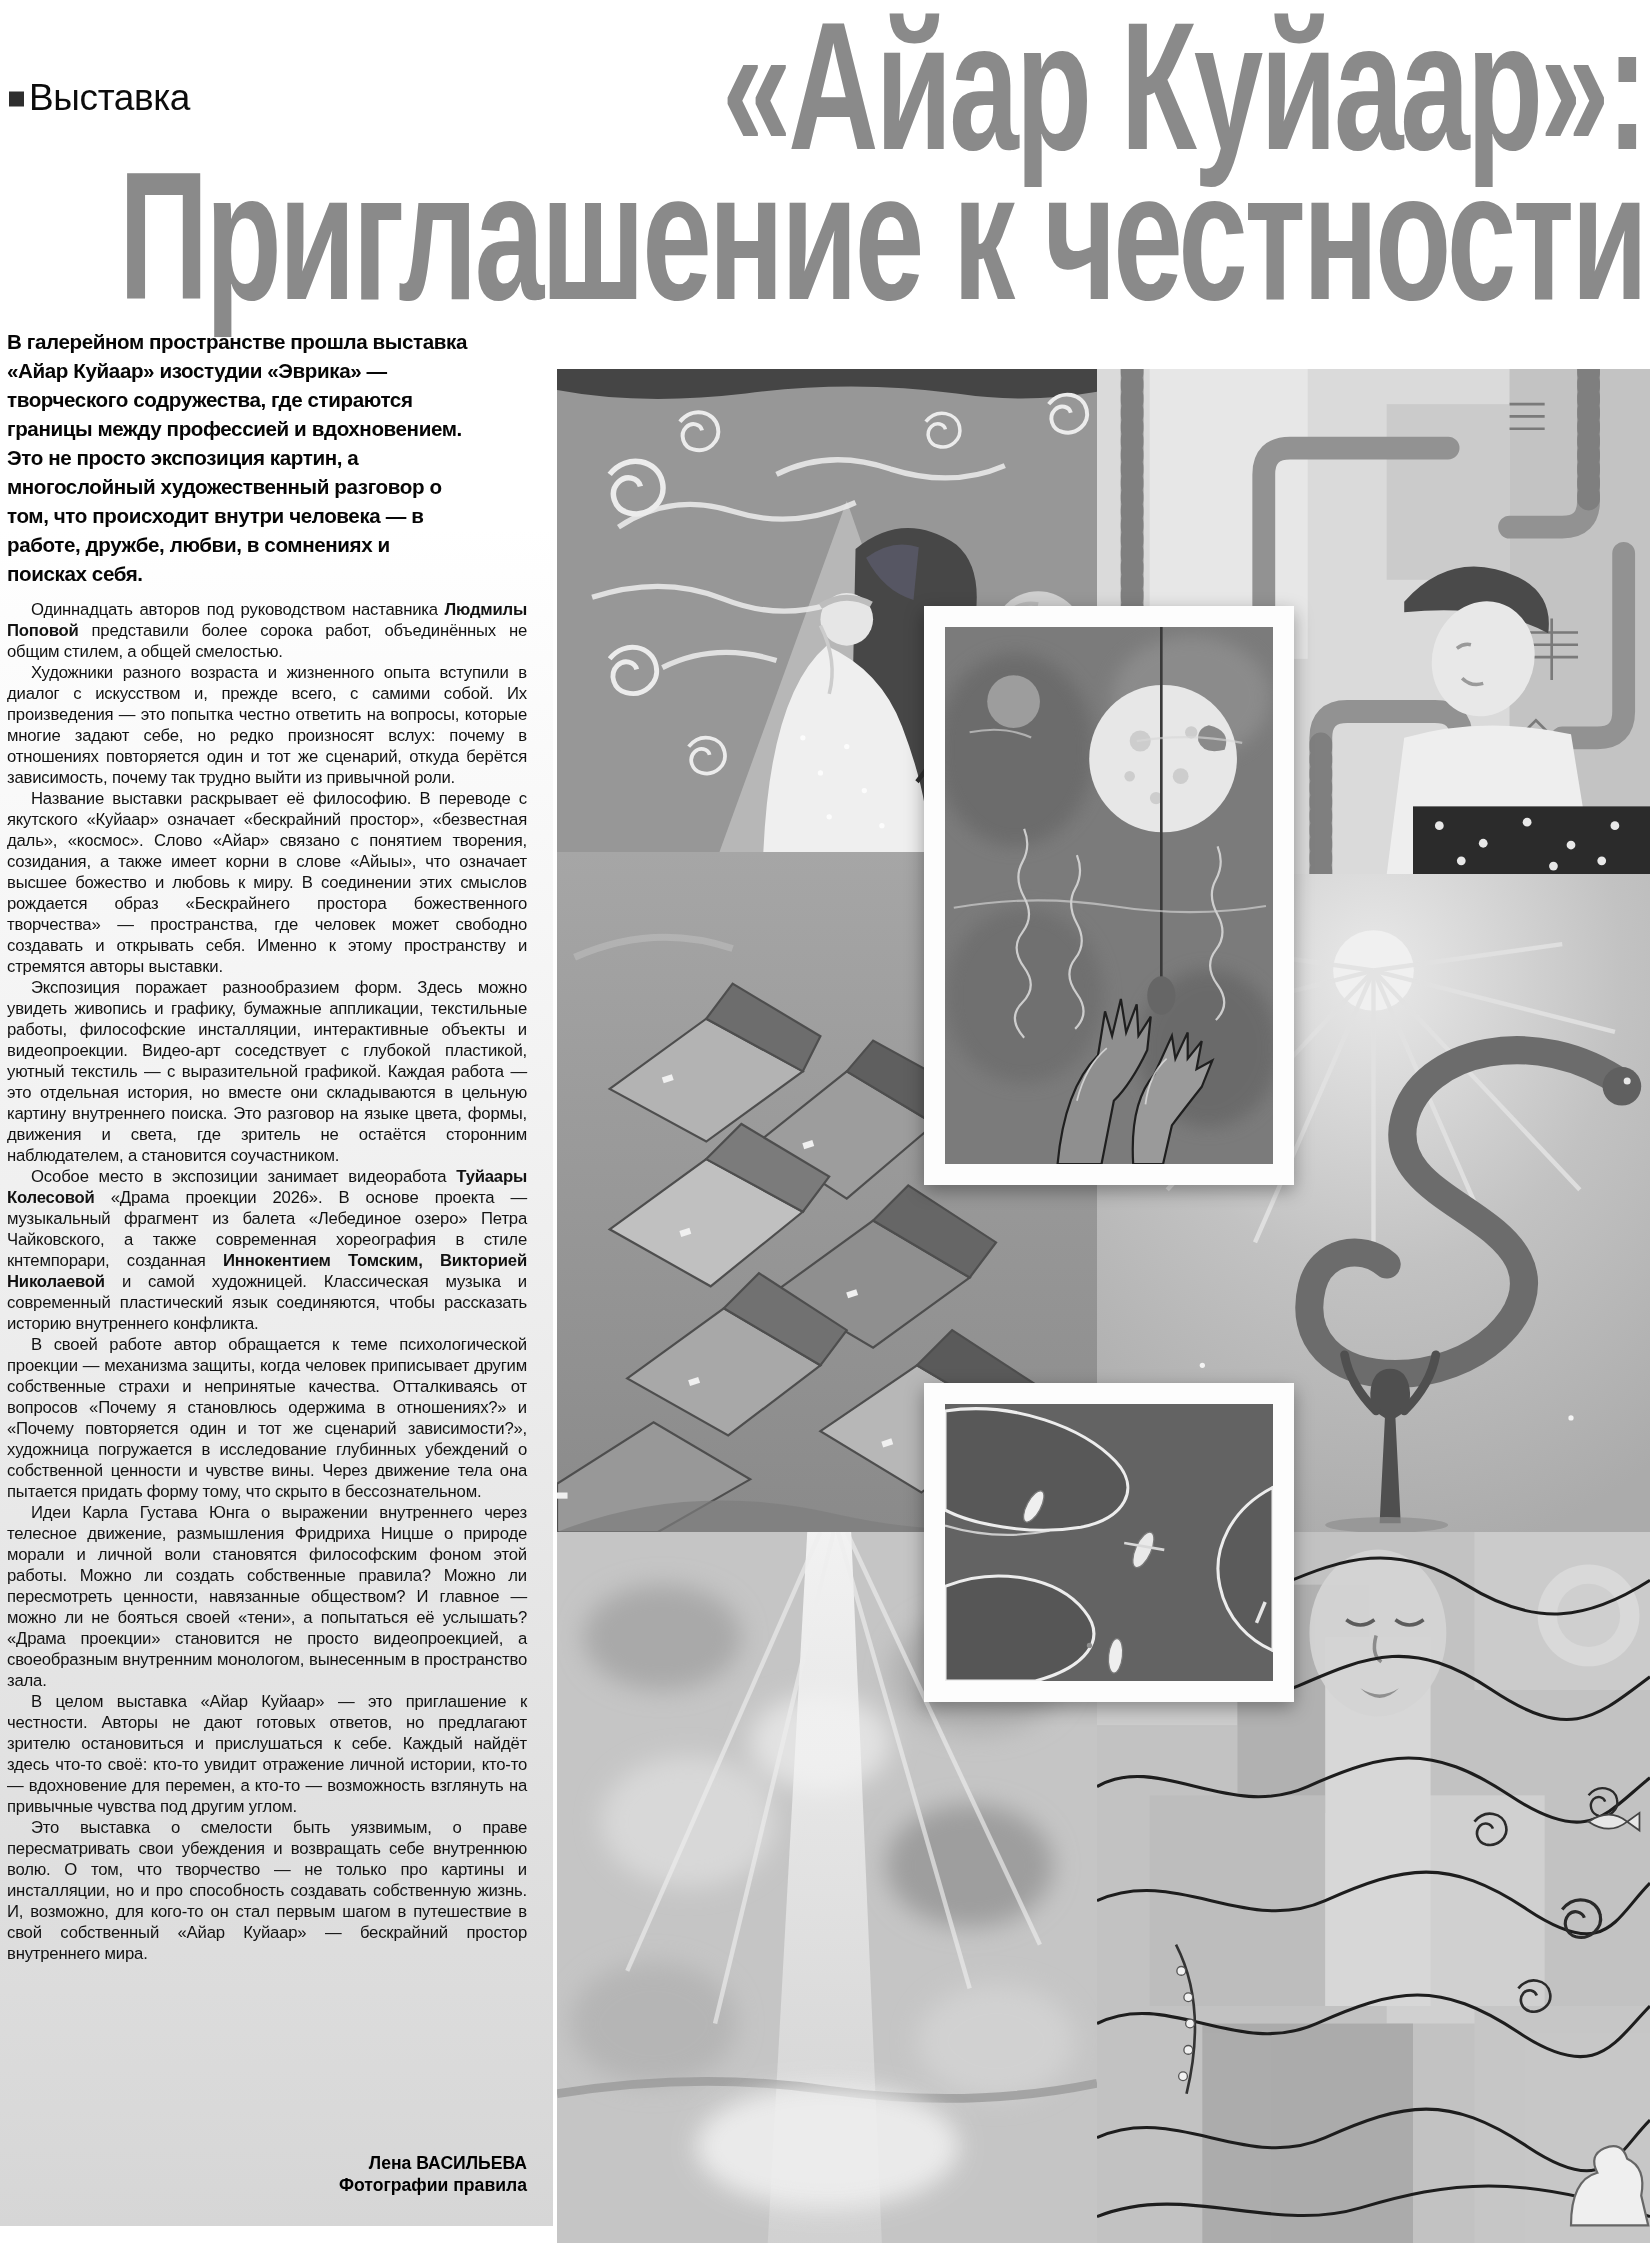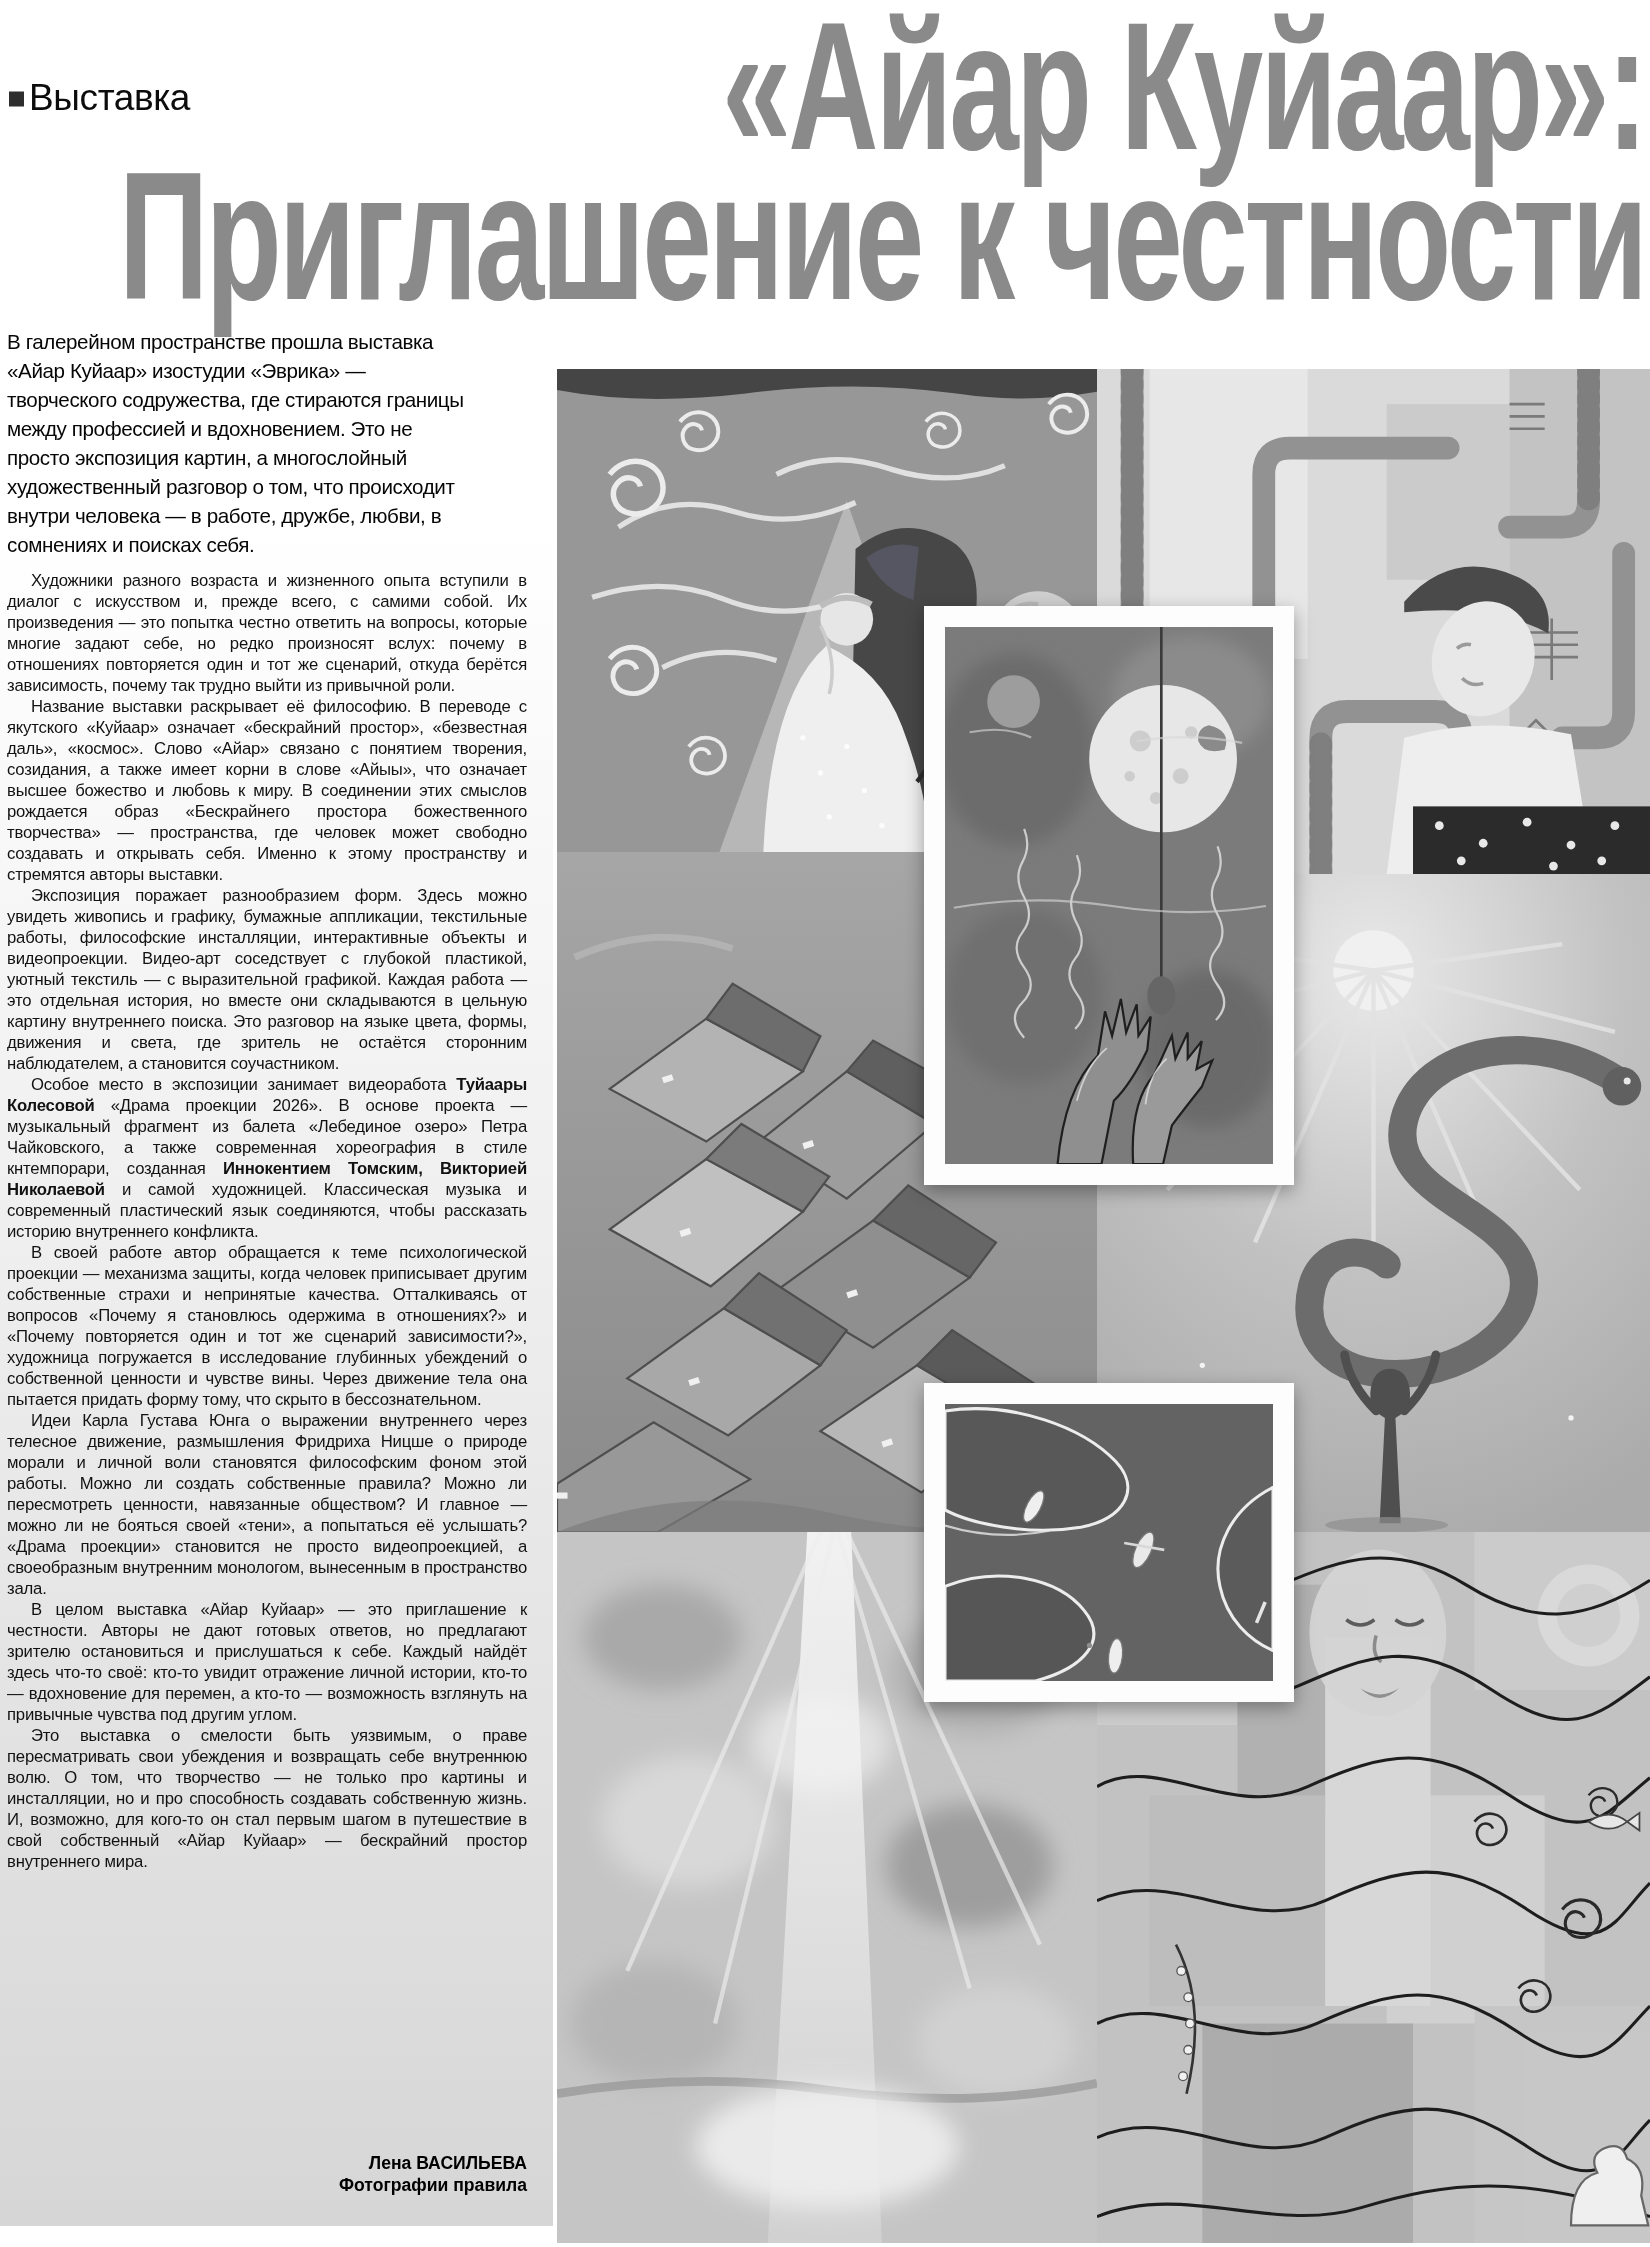--- a/index.html
+++ b/index.html
@@ -18,21 +18,21 @@
 
   
   .headline{position:absolute;top:10.5px;right:5.3px;width:2414px;z-index:2;
             transform:scaleX(0.69);transform-origin:top right;
             text-align:right;color:#8a8a8a;font-weight:700;
             letter-spacing:-4.4px;line-height:0.83;white-space:nowrap;}
   .headline .hl{font-size:181px;}
 
   
   .article{position:absolute;left:7px;top:327px;width:520px;z-index:2;}
-  .lead{width:463px;font-size:20.6px;line-height:29px;font-weight:400;color:#060606;
+  .lead{width:463px;font-size:20.6px;line-height:29px;font-weight:700;color:#060606;
         letter-spacing:-0.4px;margin:0 0 10.5px 0;}
   .body-par{margin:0;text-align:justify;text-indent:24px;font-size:16.7px;line-height:21px;
         letter-spacing:-0.2px;color:#121212;}
   .body-par b{font-weight:700;}
   .credit{position:absolute;left:7px;top:2152px;width:520px;z-index:2;text-align:right;
         font-weight:700;font-size:17.6px;line-height:22px;color:#000000;}
 
   
   .collage{position:absolute;left:557px;top:369px;width:1093px;height:1874px;z-index:1;}
   .tile{position:absolute;overflow:hidden;}
@@ -58,20 +58,21 @@
 <div class="kicker"><span class="sq"></span><span>Выставка</span></div>
 
 <div class="headline" style="color: rgb(138, 138, 138);">
   <div class="hl">«Айар Куйаар»:</div>
   <div class="hl">Приглашение к честности</div>
 </div>
 
 <div class="article">
   <p class="lead">В галерейном пространстве прошла выставка «Айар Куйаар» изостудии «Эврика» — творческого содружества, где стираются границы между профессией и вдохновением. Это не просто экспозиция картин, а многослойный художественный разговор о том, что происходит внутри человека — в работе, дружбе, любви, в сомнениях и поисках себя.</p>
   <div>
+      <p class="body-par"><span>Одиннадцать авторов под руководством наставника </span><b>Людмилы Поповой</b><span> представили более сорока работ, объединённых не общим стилем, а общей смелостью.</span></p>
       <p class="body-par"><span>Художники разного возраста и жизненного опыта вступили в диалог с искусством и, прежде всего, с самими собой. Их произведения — это попытка честно ответить на вопросы, которые многие задают себе, но редко произносят вслух: почему в отношениях повторяется один и тот же сценарий, откуда берётся зависимость, почему так трудно выйти из привычной роли.</span></p>
       <p class="body-par"><span>Название выставки раскрывает её философию. В переводе с якутского «Куйаар» означает «бескрайний простор», «безвестная даль», «космос». Слово «Айар» связано с понятием творения, созидания, а также имеет корни в слове «Айыы», что означает высшее божество и любовь к миру. В соединении этих смыслов рождается образ «Бескрайнего простора божественного творчества» — пространства, где человек может свободно создавать и открывать себя. Именно к этому пространству и стремятся авторы выставки.</span></p>
       <p class="body-par"><span>Экспозиция поражает разнообразием форм. Здесь можно увидеть живопись и графику, бумажные аппликации, текстильные работы, философские инсталляции, интерактивные объекты и видеопроекции. Видео-арт соседствует с глубокой пластикой, уютный текстиль — с выразительной графикой. Каждая работа — это отдельная история, но вместе они складываются в цельную картину внутреннего поиска. Это разговор на языке цвета, формы, движения и света, где зритель не остаётся сторонним наблюдателем, а становится соучастником.</span></p>
       <p class="body-par"><span>Особое место в экспозиции занимает видеоработа </span><b>Туйаары Колесовой</b><span> «Драма проекции 2026». В основе проекта — музыкальный фрагмент из балета «Лебединое озеро» Петра Чайковского, а также современная хореография в стиле кнтемпорари, созданная </span><b>Иннокентием Томским, Викторией Николаевой</b><span> и самой художницей. Классическая музыка и современный пластический язык соединяются, чтобы рассказать историю внутреннего конфликта.</span></p>
       <p class="body-par"><span>В своей работе автор обращается к теме психологической проекции — механизма защиты, когда человек приписывает другим собственные страхи и непринятые качества. Отталкиваясь от вопросов «Почему я становлюсь одержима в отношениях?» и «Почему повторяется один и тот же сценарий зависимости?», художница погружается в исследование глубинных убеждений о собственной ценности и чувстве вины. Через движение тела она пытается придать форму тому, что скрыто в бессознательном.</span></p>
       <p class="body-par"><span>Идеи Карла Густава Юнга о выражении внутреннего через телесное движение, размышления Фридриха Ницше о природе морали и личной воли становятся философским фоном этой работы. Можно ли создать собственные правила? Можно ли пересмотреть ценности, навязанные обществом? И главное — можно ли не бояться своей «тени», а попытаться её услышать? «Драма проекции» становится не просто видеопроекцией, а своеобразным внутренним монологом, вынесенным в пространство зала.</span></p>
       <p class="body-par"><span>В целом выставка «Айар Куйаар» — это приглашение к честности. Авторы не дают готовых ответов, но предлагают зрителю остановиться и прислушаться к себе. Каждый найдёт здесь что-то своё: кто-то увидит отражение личной истории, кто-то — вдохновение для перемен, а кто-то — возможность взглянуть на привычные чувства под другим углом.</span></p>
       <p class="body-par"><span>Это выставка о смелости быть уязвимым, о праве пересматривать свои убеждения и возвращать себе внутреннюю волю. О том, что творчество — не только про картины и инсталляции, но и про способность создавать собственную жизнь. И, возможно, для кого-то он стал первым шагом в путешествие в свой собственный «Айар Куйаар» — бескрайний простор внутреннего мира.</span></p>
     </div>
 </div>

